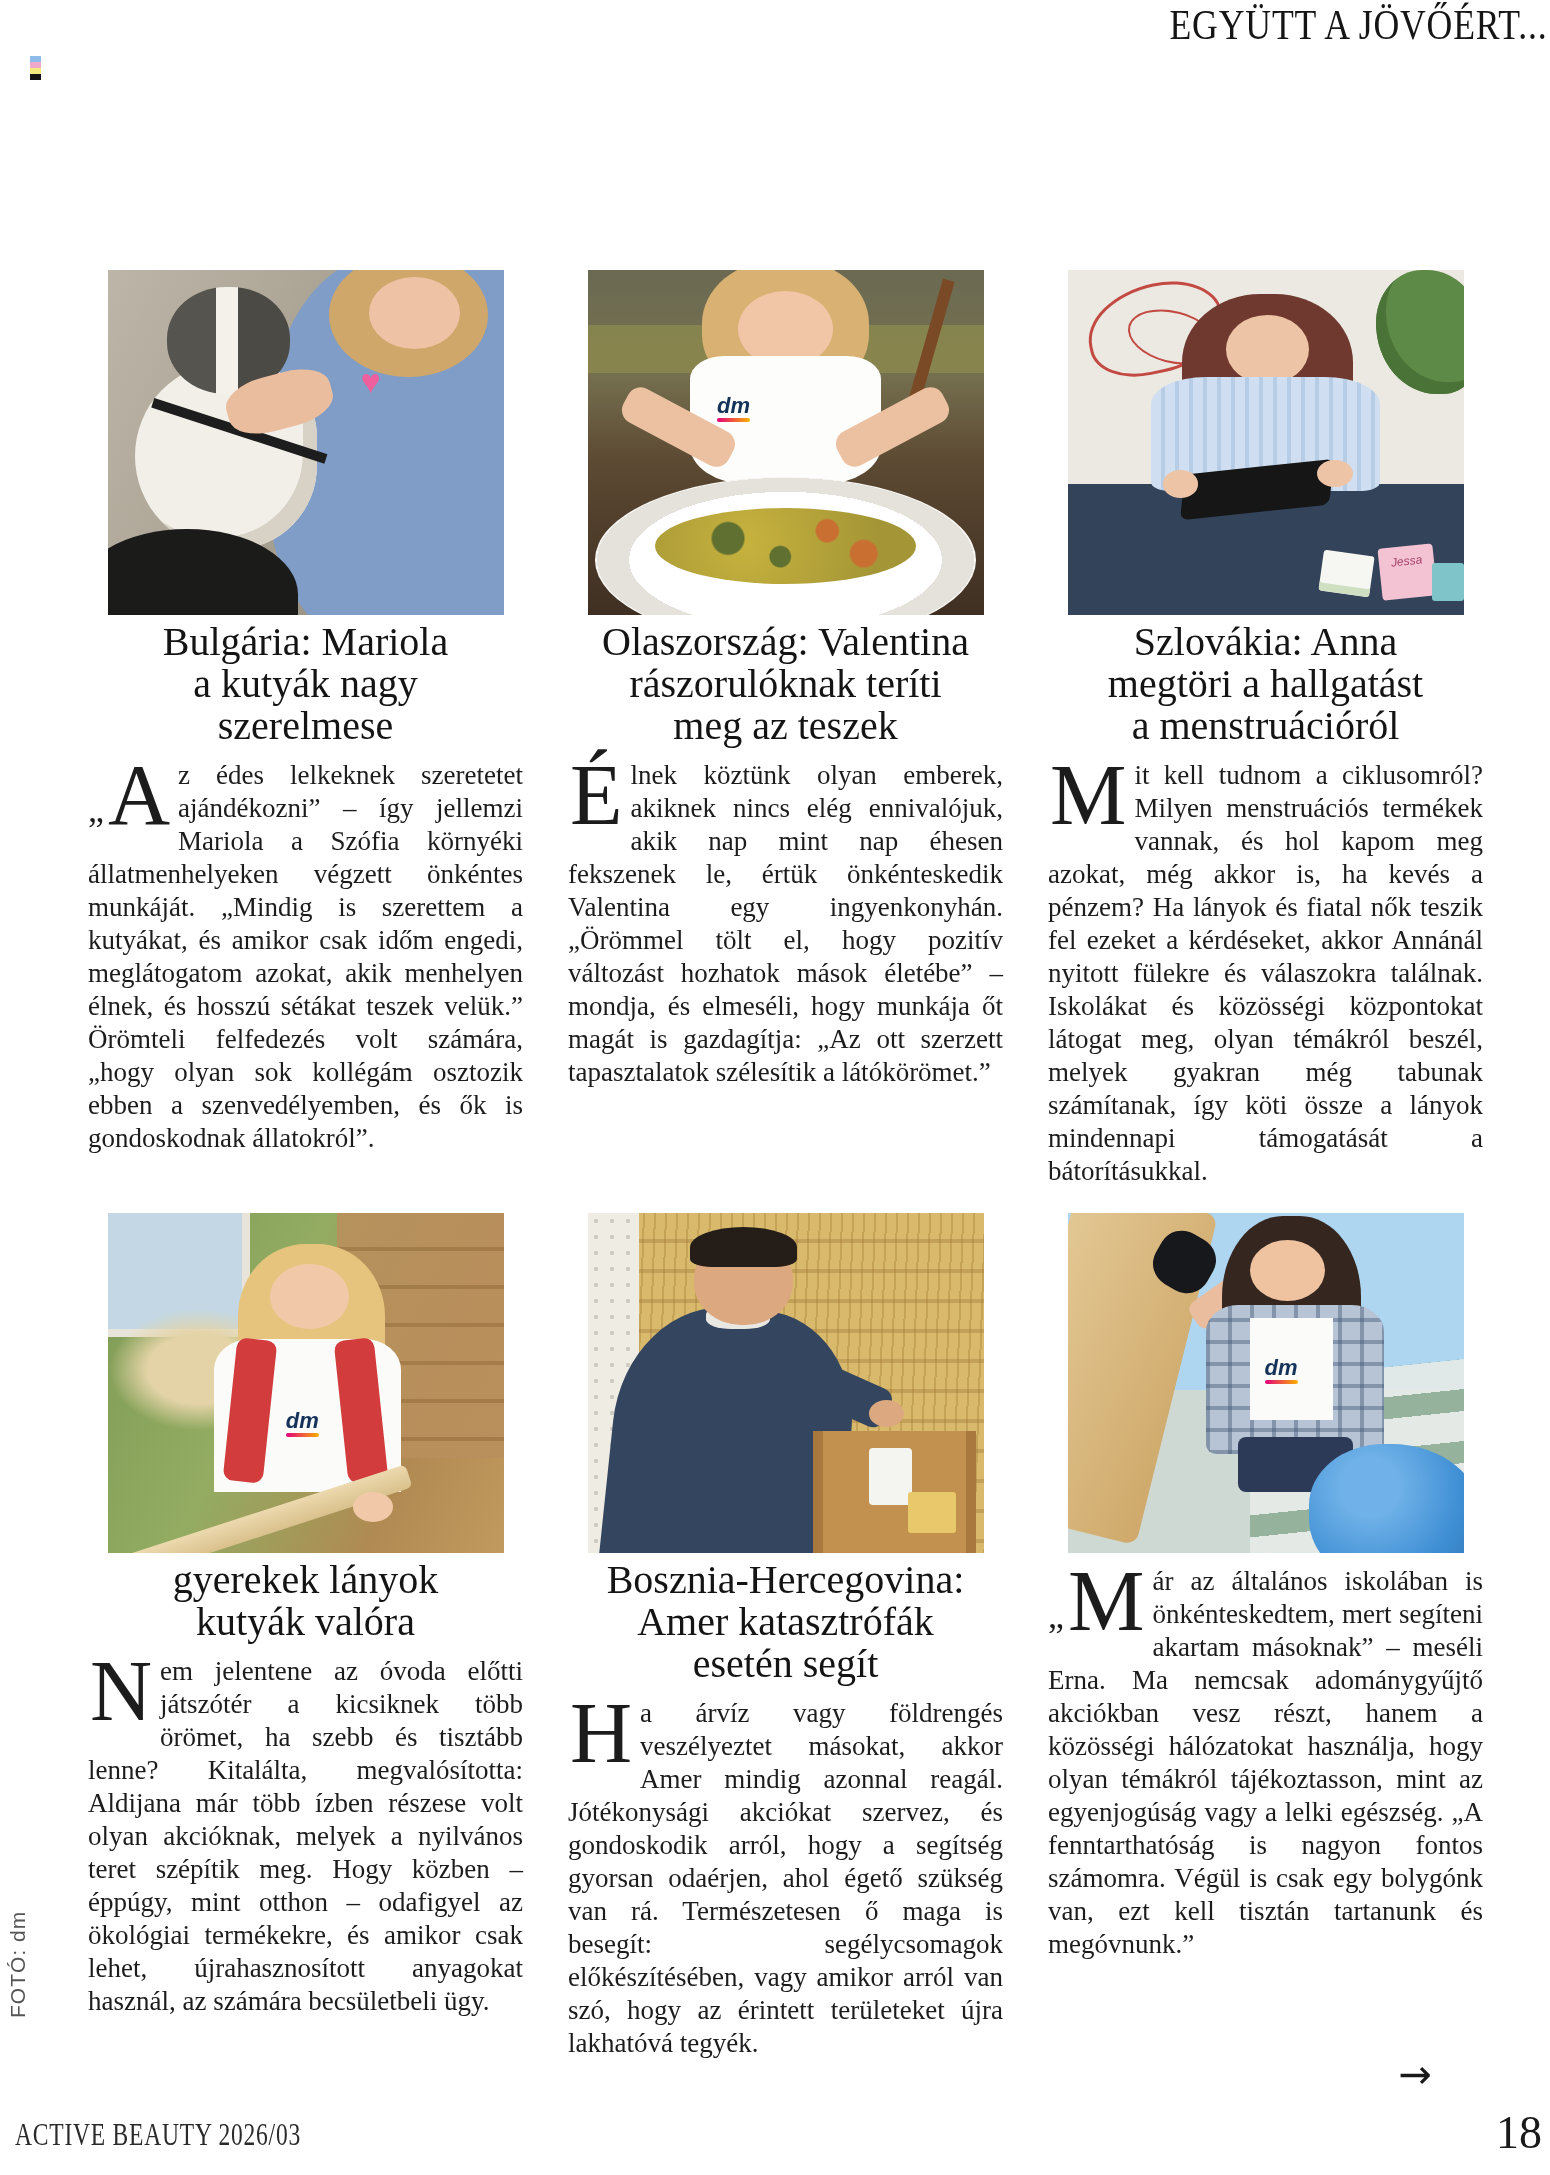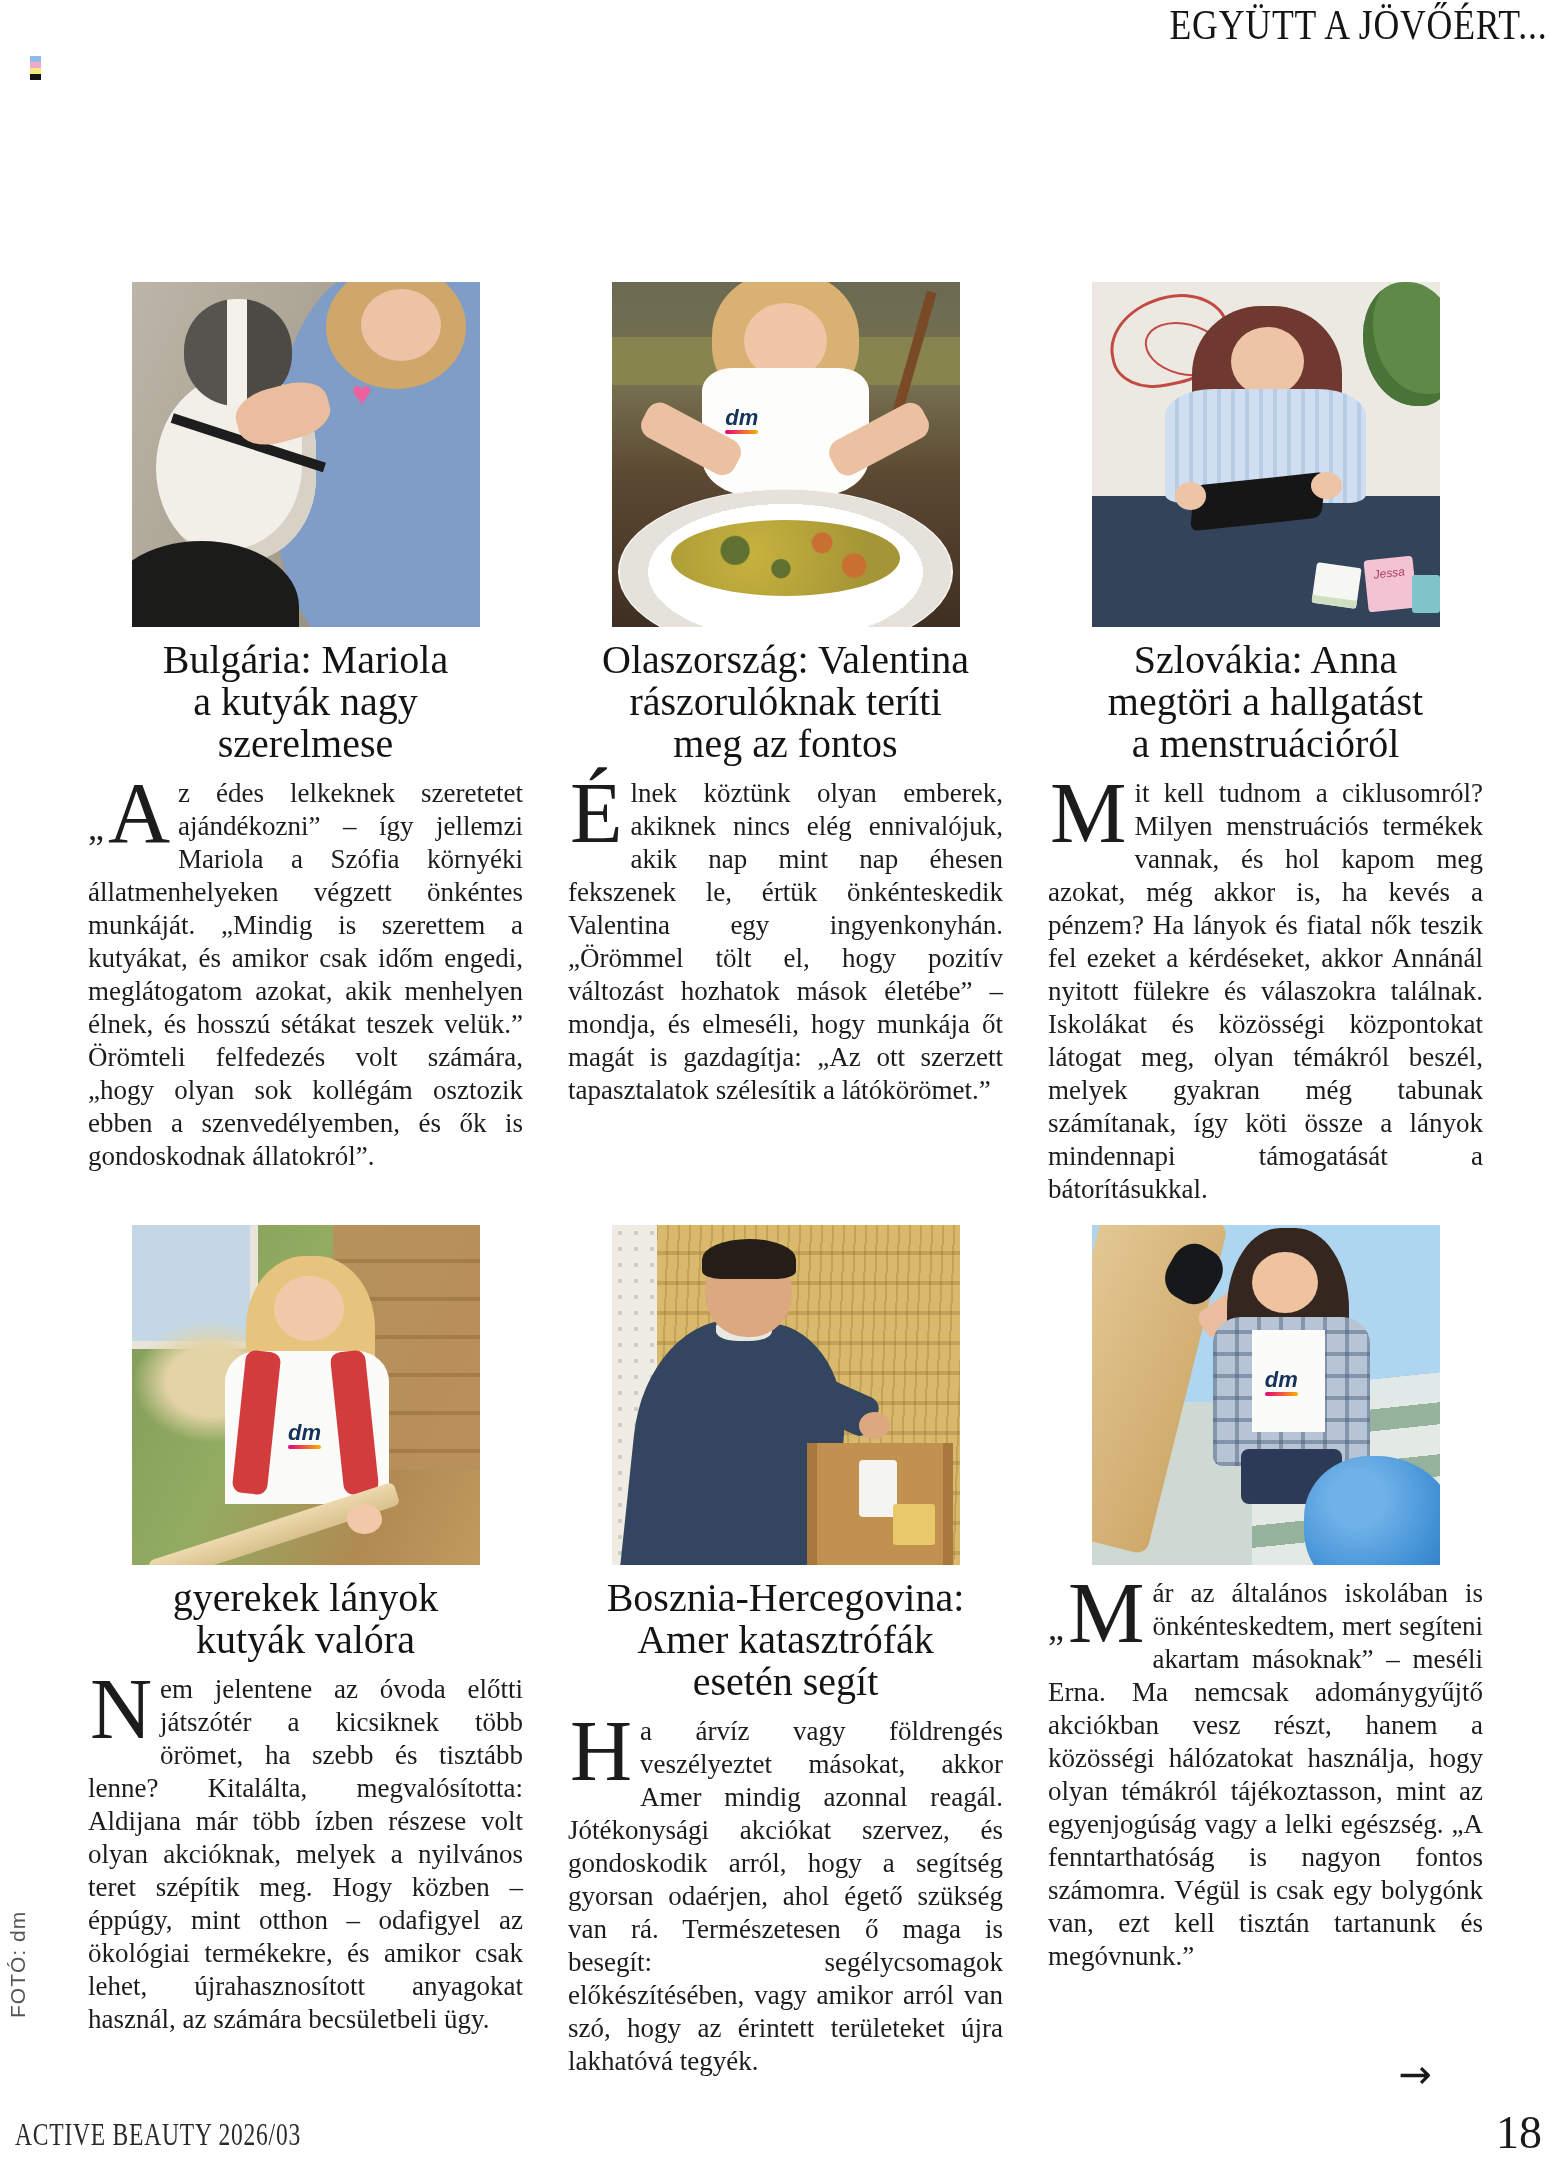--- a/index.html
+++ b/index.html
@@ -12,21 +12,21 @@
   .reg-mark .b2{background:#f0a9cb;}
   .reg-mark .b3{background:#f2ea7c;}
   .reg-mark .b4{background:#141414;}
   .page-header{position:absolute;top:0px;right:2px;font-size:43px;letter-spacing:1px;color:#151515;
     transform:scaleX(.83);transform-origin:right top;white-space:nowrap;}
 
   
   .article{position:absolute;width:435px;}
   .c1{left:88px}.c2{left:568px}.c3{left:1048px}
   .row1{top:270px}.row2{top:1213px}
-  .photo{position:relative;width:348px;height:345px;margin:12px auto;overflow:hidden;background:#ccc;}
+  .photo{position:relative;width:396px;height:345px;margin:0 auto;overflow:hidden;background:#ccc;}
   .row2 .photo{height:340px;}
   .photo *{position:absolute;}
   .title{margin:6px 0 0 0;font-weight:normal;text-align:center;font-size:40px;line-height:42px;color:#141414;}
   .title span{display:block;}
   .body{margin:12px 0 0 0;font-size:27px;line-height:33px;text-align:justify;color:#1c1c1c;}
   .dc{float:left;font-size:86px;line-height:66px;padding:3px 8px 0 2px;}
   .q{float:left;font-size:36px;line-height:1;margin:33px 2px 0 0;}
   .q:empty{display:none;}
 
   
@@ -192,21 +192,21 @@
       <span class="dmlogo" style="left:14%;top:30%;">dm</span>
     </div>
     <div class="arml"></div>
     <div class="armr"></div>
     <div class="plate"></div>
     <div class="soup"></div>
   </div>
   <h2 class="title">
     <span>Olaszország: Valentina</span>
     <span>rászorulóknak teríti</span>
-    <span>meg az fontos</span>
+    <span>meg az teszek</span>
   </h2>
   <p class="body">
     
     <span class="dc">É</span>
     <span>lnek köztünk olyan emberek, akiknek nincs elég ennivalójuk, akik nap mint nap éhesen fekszenek le, értük önkénteskedik Valentina egy ingyenkonyhán. „Örömmel tölt el, hogy pozitív változást hozhatok mások életébe” – mondja, és elmeséli, hogy munkája őt magát is gazdagítja: „Az ott szerzett tapasztalatok szélesítik a látókörömet.”</span>
   </p>
 </section>
 
 <section class="article row1 c3">
   <div class="photo p3">

